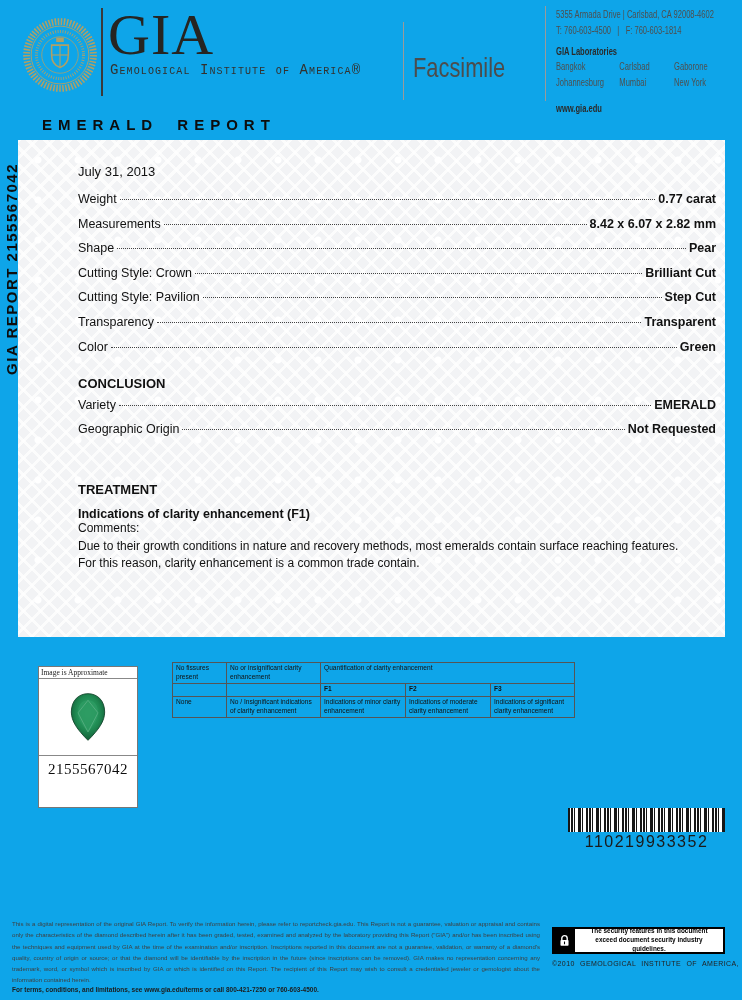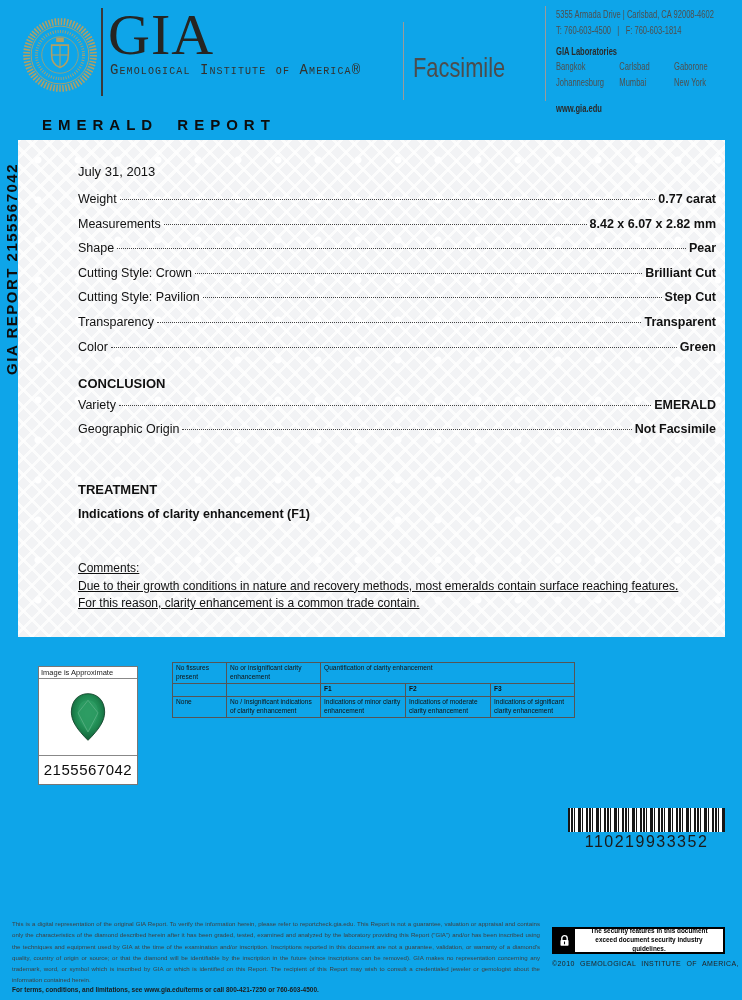--- a/index.html
+++ b/index.html
@@ -44,26 +44,26 @@
   .specs{position:absolute;left:60px;right:9px;top:52px;}
   .row{display:flex;align-items:baseline;font-size:12.5px;height:24.6px;}
   .row .lbl{white-space:nowrap;}
   .row .dots{flex:1;margin:0 3px;border-bottom:1.6px dotted #444;transform:translateY(-3px);}
   .row .val{font-weight:bold;white-space:nowrap;}
   .conclusion{position:absolute;left:60px;right:9px;top:236px;}
   .sec-title{font-size:13px;font-weight:bold;height:22px;}
   .conclusion .row{height:24.2px;}
   .treatment{position:absolute;left:60px;top:342px;}
   .treat-text{font-size:12.5px;font-weight:bold;margin-top:3px;text-align:center;}
-  .comments{position:absolute;left:60px;top:420px;font-size:12px;line-height:17.5px;text-decoration:underline;}
+  .comments{position:absolute;left:60px;top:380px;font-size:12px;line-height:17.5px;}
   .comments .c-label{margin-bottom:0;}
 
   
-  .photo-box{position:absolute;left:38px;top:666px;width:100px;height:119px;
-             border:1px solid #777;background:#fff;box-sizing:border-box;}
+  .photo-box{position:absolute;left:38px;top:666px;width:100px;height:142px;
+             border:1px solid #777;background:#fff;box-sizing:border-box;font-family:Liberation Serif, serif;}
   .photo-caption{height:12px;border-bottom:1px solid #888;font-size:7.5px;
                  padding:1px 2px 0;color:#222;box-sizing:border-box;}
   .photo-area{height:76px;display:flex;align-items:center;justify-content:center;}
   .photo-number{border-top:1px solid #888;height:27px;display:flex;align-items:center;
                 justify-content:center;font-size:15px;letter-spacing:.5px;color:#0d0d0d;}
 
   
   .ctable{position:absolute;left:172px;top:662px;border-collapse:collapse;
           table-layout:fixed;font-size:6.6px;line-height:1.3;color:#111;}
   .ctable td{border:1px solid #555;padding:1px 3px 2px;vertical-align:top;}
@@ -175,21 +175,21 @@
     <div class="conclusion">
       <div class="sec-title">CONCLUSION</div>
       <div class="row">
         <span class="lbl">Variety</span>
         <span class="dots"></span>
         <span class="val">EMERALD</span>
       </div>
       <div class="row">
         <span class="lbl">Geographic Origin</span>
         <span class="dots"></span>
-        <span class="val">Not Facsimile</span>
+        <span class="val">Not Requested</span>
       </div>
     </div>
 
     <div class="treatment">
       <div class="sec-title">TREATMENT</div>
       <div class="treat-text">Indications of clarity enhancement (F1)</div>
     </div>
 
     <div class="comments">
       <div class="c-label">Comments:</div>

